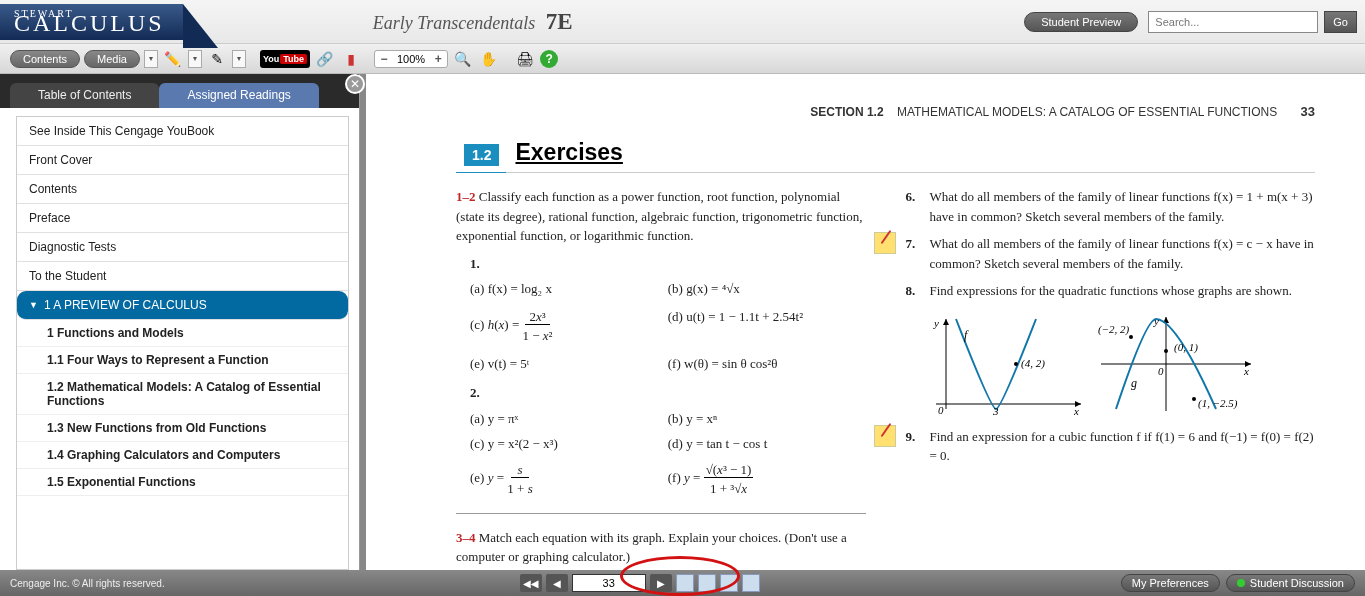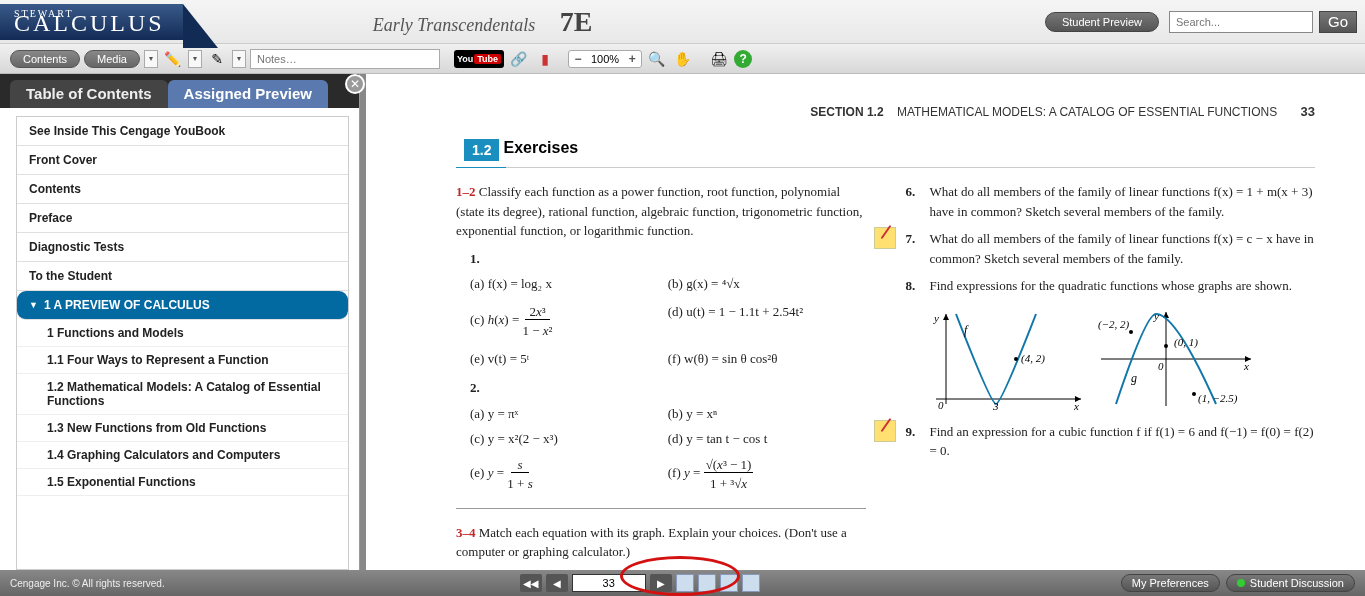--- a/index.html
+++ b/index.html
@@ -5,63 +5,63 @@
   * { box-sizing: border-box; margin: 0; padding: 0; }
   body { font-family: Arial, Helvetica, sans-serif; font-size: 12px; background: #fff; overflow: hidden; width: 1365px; height: 596px; position: relative; }
 
   
   .banner { height: 44px; background: linear-gradient(#f5f5f5,#e8e8e8); border-bottom: 1px solid #ccc; display: flex; align-items: center; position: relative; }
   .brand { height: 36px; display: flex; align-items: center; color: #fff; padding: 0 18px 0 14px; font-family: Georgia, serif; position: relative; background: linear-gradient(#3a5a8a,#122b55); }
   .brand::after { content:""; position:absolute; right:-35px; top:0; width:0; height:0; border-top:44px solid transparent; border-left:35px solid #122b55; }
   .brand .line1 { font-size: 10px; letter-spacing: 2px; position:absolute; top:4px; left:14px; }
   .brand .line2 { font-size: 24px; letter-spacing: 3px; font-weight: 400; margin-top: 4px;}
   .book-title { margin-left: 190px; font-style: italic; font-family: Georgia, serif; color: #555; font-size: 18px; }
-  .book-title .ed { font-style: normal; font-size: 28px; font-weight: bold; color: #444; margin-left: 20px; text-align: center; }
+  .book-title .ed { font-style: normal; font-size: 23px; font-weight: bold; color: #444; margin-left: 6px; text-align: center; }
   .student-preview { margin-left: auto; background: linear-gradient(#777,#555); color:#fff; border-radius: 11px; padding: 3px 16px; font-size: 11px; border:1px solid #444; cursor:pointer;}
-  .searchbox { margin: 0 6px 0 10px; width: 144px; height: 22px; border:1px solid #888; padding: 0 6px; font-size:11px; color:#888;}
-  .go-btn { background: linear-gradient(#777,#555); color:#fff; border:1px solid #444; height:22px; padding:0 8px; font-size:15px; margin-right:8px; cursor:pointer;}
+  .searchbox { margin: 0 6px 0 10px; width: 170px; height: 22px; border:1px solid #888; padding: 0 6px; font-size:11px; color:#888;}
+  .go-btn { background: linear-gradient(#777,#555); color:#fff; border:1px solid #444; height:22px; padding:0 8px; font-size:11px; margin-right:8px; cursor:pointer;}
 
   
   .toolbar { height: 30px; background: linear-gradient(#f0f0f0,#d8d8d8); border-bottom:1px solid #bbb; display:flex; align-items:center; padding: 0 10px; gap:4px;}
   .pill { background: linear-gradient(#888,#666); color:#fff; border-radius: 10px; padding: 2px 12px; font-size:11px; cursor:pointer; border:1px solid #555;}
   .dd { width:14px; height:18px; border:1px solid #aaa; background:#f8f8f8; display:flex; align-items:center; justify-content:center; font-size:8px; color:#555; cursor:pointer;}
   .tool-ico { width:22px; height:20px; display:flex; align-items:center; justify-content:center; cursor:pointer; font-size:14px;}
   .notes { width:190px; height:20px; border:1px solid #aaa; padding: 0 6px; font-size:11px; color:#888;}
   .youtube { width:50px; height:18px; background:#000; color:#fff; font-size:9px; font-weight:bold; display:flex; align-items:center; justify-content:center; border-radius:3px;}
   .youtube span { background:#c00; padding:0 3px; border-radius:2px; margin-left:1px;}
   .zoom-group { display:flex; align-items:center; gap:2px; margin-left:8px; border:1px solid #aaa; border-radius:3px; padding:1px 2px; background:#fff;}
   .zoom-group .zbtn{ width:14px; text-align:center; cursor:pointer; font-weight:bold; color:#555;}
   .zoom-val { font-size:11px; padding:0 4px;}
   .help-ico { width:18px; height:18px; border-radius:50%; background:#3a3; color:#fff; display:flex;align-items:center;justify-content:center;font-weight:bold;font-size:12px;}
 
   
   .main { display:flex; height: calc(596px - 44px - 30px - 26px); }
 
   
   .left { width: 360px; background:#fff; border-right:1px solid #999; display:flex; flex-direction:column; position:relative;}
   .tab-bar { height:34px; background:#2a2a2a; display:flex; align-items:flex-end; padding-left:10px; position:relative;}
-  .tab { padding:5px 16px 6px; font-size:15px; font-weight:bold; border-radius:6px 6px 0 0; cursor:pointer;}
+  .tab { padding:5px 28px 6px; font-size:12px; font-weight:normal; border-radius:6px 6px 0 0; cursor:pointer;}
   .tab.active { background:#5a7aaf; color:#fff;}
   .tab.inactive { background:#444; color:#eee;}
   .close-panel { position:absolute; right:-6px; top:0px; width:20px; height:20px; border-radius:50%; background:#999; color:#fff; display:flex;align-items:center;justify-content:center; font-size:12px; cursor:pointer; border:2px solid #fff; z-index:5;}
   .toc { flex:1; overflow:auto; border:1px solid #ccc; margin:8px 10px 0 16px; background:#fff;}
-  .toc-item { padding:7px 12px; border-bottom:1px solid #e0e0e0; font-size:12px; font-weight:bold; cursor:pointer; color:#222;}
+  .toc-item { padding:7px 12px; border-bottom:1px solid #e0e0e0; font-size:12px; font-weight:normal; cursor:pointer; color:#222;}
   .toc-item.section { background:#0369a1; color:#fff; display:flex; align-items:center; gap:6px;border-radius:9px;}
   .toc-item.section::before{ content:"▼"; font-size:9px;}
   .toc-sub { padding:6px 12px 6px 30px; border-bottom:1px solid #eee; font-size:12px; font-weight:bold; cursor:pointer; color:#222;}
   .splitter { width:6px; background:#888; cursor:col-resize;}
 
   
   .page-wrap { flex:1; overflow:auto; background:#fff; position:relative; padding: 30px 50px 10px 90px;}
   .page-header { text-align:right; font-size:12px; color:#333; margin-bottom:20px;}
   .page-header b { font-weight:bold;text-align:center;}
   .page-header .num { font-weight:bold; margin-left:20px; font-size:13px;}
-  .sec-title { display:flex; align-items:flex-start; gap:4px; margin-bottom:6px;padding-left:8px;}
+  .sec-title { display:flex; align-items:flex-end; gap:16px; margin-bottom:6px;padding-left:8px;}
   .sec-badge { background:#1a8fbf; color:#fff; padding:3px 8px; font-weight:bold; font-size:14px;}
-  .sec-label { font-size:16px; font-weight:bold;}
+  .sec-label { font-size:23px; font-weight:bold;text-decoration:underline;}
   .hr-line { height:1px; background: linear-gradient(to right,#1a8fbf 0,#1a8fbf 50px,#ccc 50px,#ccc 100%); margin-bottom:14px;}
   .cols { display:flex; gap:40px; font-family: "Times New Roman", serif; font-size:13px; color:#222; line-height:1.5;}
   .col { flex:1;}
   .prob-range { color:#c02828; font-weight:bold;}
   .problist { margin-left:14px; margin-top:8px;}
   .row2 { display:flex; }
   .row2 > div { flex:1; }
   .note-ico { position:absolute; width:22px; height:22px; background:#ffe070; border:1px solid #cc9; transform:translateX(-32px); display:inline-block;}
   .note-ico::before{content:""; position:absolute; width:2px; height:16px; background:#c33; top:-4px; left:10px; transform:rotate(35deg); border-radius:1px;}
   .graph { width:160px; height:110px; display:inline-block; position:relative; font-style:italic;}
@@ -102,21 +102,20 @@
 </div>
 
 <div class="toolbar">
   <div class="pill">Contents</div>
   <div class="pill">Media</div>
   <div class="dd">▾</div>
   <div class="tool-ico">✏️</div>
   <div class="dd">▾</div>
   <div class="tool-ico">✎</div>
   <div class="dd">▾</div>
-  <input class="notes" placeholder="Notes…" style="">
   <div style="width:6px"></div>
   <div class="youtube">You<span>Tube</span></div>
   <div class="tool-ico">🔗</div>
   <div class="tool-ico" style="color:#c33">▮</div>
   <div class="zoom-group">
     <div class="zbtn">−</div>
     <div class="zoom-val">100%</div>
     <div class="zbtn">+</div>
   </div>
   <div class="tool-ico">🔍</div>
@@ -124,21 +123,21 @@
   <div style="width:6px"></div>
   <div class="tool-ico">🖨</div>
   <div class="help-ico">?</div>
 </div>
 
 <div class="main">
   <div class="left">
     <div class="close-panel">✕</div>
     <div class="tab-bar">
       <div class="tab inactive">Table of Contents</div>
-      <div class="tab active">Assigned Preview</div>
+      <div class="tab active">Assigned Readings</div>
     </div>
     <div class="toc" id="toc-list">
         <div class="toc-item">See Inside This Cengage YouBook</div>
         <div class="toc-item">Front Cover</div>
         <div class="toc-item">Contents</div>
         <div class="toc-item">Preface</div>
         <div class="toc-item">Diagnostic Tests</div>
         <div class="toc-item">To the Student</div>
         <div class="toc-item section">1  A PREVIEW OF CALCULUS</div>
         <div class="toc-sub">1 Functions and Models</div>

